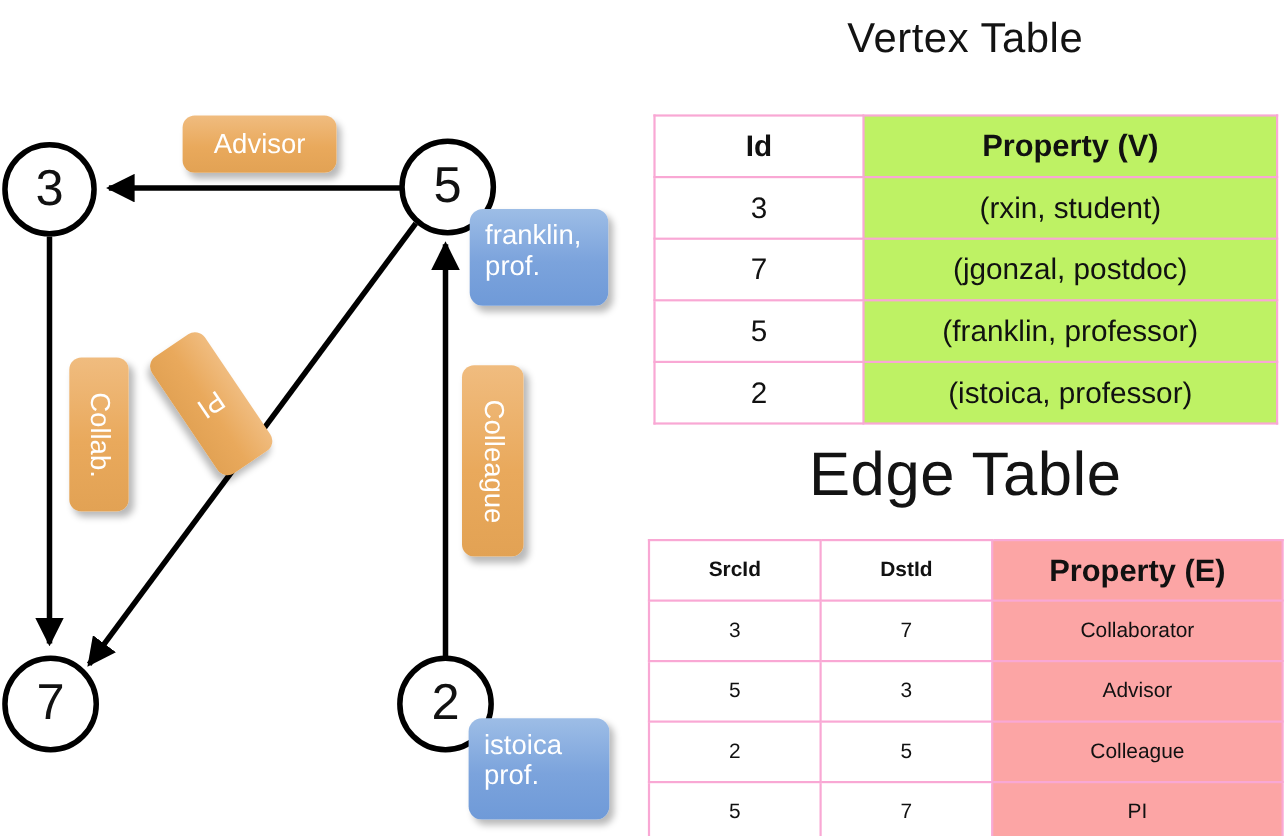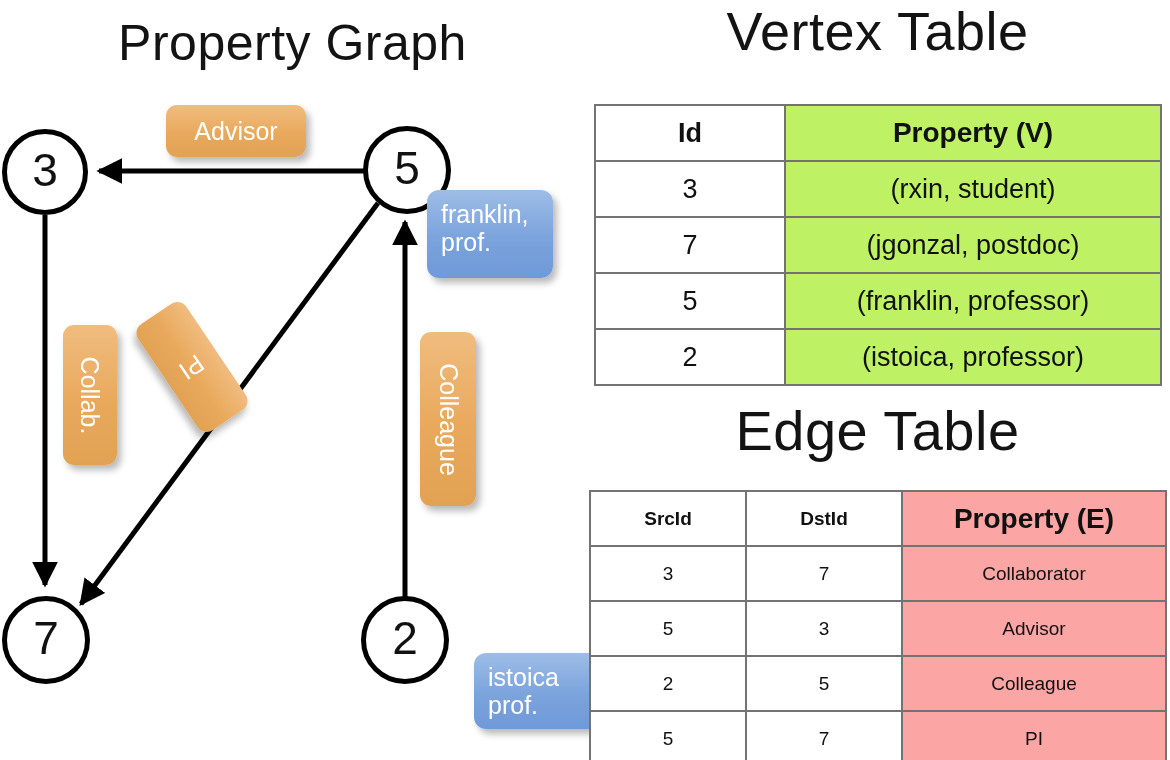--- a/index.html
+++ b/index.html
@@ -84,50 +84,49 @@
   .ebox.diag > span { display:block; }
 
   
   .tbl {
     position: absolute;
     border-collapse: collapse;
     table-layout: fixed;
     background: #fff;
   }
   .tbl td, .tbl th {
-    border: 2px solid #737373;
+    border: 2px solid #f9a8d4;
     text-align: center;
     font-family: "Liberation Sans", sans-serif;
     font-weight: 400;
     color: #111;
     padding: 0;
   }
   .tbl th { font-weight: 700; }
 
-  #vertex-title { left: 585px; top: 0; width: 585px; font-size: 54px; }
+  #vertex-title { left: 585px; top: 14px; width: 585px; font-size: 38px; }
   #edge-title   { left: 585px; top: 398px; width: 585px; font-size: 56px; }
 
   #vertex-table { left: 594px; top: 104px; width: 568px; }
   #vertex-table td, #vertex-table th { height: 54px; font-size: 27px; }
   #vertex-table .c-id   { width: 188px; background:#ffffff; }
   #vertex-table .c-prop { background:#bef264; }
   #vertex-table th.c-prop { font-size: 28px; }
 
   #edge-table { left: 589px; top: 490px; width: 578px; }
   #edge-table td, #edge-table th { height: 53px; font-size: 19px; }
   #edge-table .c-src, #edge-table .c-dst { width: 154px; background:#ffffff; }
   #edge-table .c-eprop { background:#fca5a5; }
   #edge-table th.c-eprop { font-size: 28px; }
 </style>
 </head>
 <body>
 
 <div id="graph-panel">
 
-  <div class="panel-title" id="graph-title">Property Graph</div>
 
   <svg class="edges" viewBox="0 0 585 760" xmlns="http://www.w3.org/2000/svg">
     <defs>
       <marker id="arrow" viewBox="0 0 10 10" refX="9" refY="5" markerWidth="5.2" markerHeight="5.2" orient="auto-start-reverse">
         <path d="M 0 0 L 10 5 L 0 10 z" fill="#000"></path>
       </marker>
     </defs>
 
     <line x1="365" y1="171" x2="99" y2="171" stroke="#000" stroke-width="5" marker-end="url(#arrow)"></line>
 
@@ -148,21 +147,21 @@
     <span>7</span>
   </div>
   <div class="node" style="left:361px; top:596px; width:88px; height:88px;">
     <span>2</span>
   </div>
 
   <div class="vbox" style="left:427px; top:190px; width:126px; height:88px;">
     <div>franklin,</div>
     <div>prof.</div>
   </div>
-  <div class="vbox" style="left:426px; top:653px; width:128px; height:76px;margin-left:48px;">
+  <div class="vbox" style="left:426px; top:653px; width:128px; height:92px;">
     <div>istoica</div>
     <div>prof.</div>
   </div>
 
   <div class="ebox" style="left:166px; top:105px; width:140px; height:52px;">
     <span>Advisor</span>
   </div>
 
   <div class="ebox vert" style="left:63px; top:325px; width:54px; height:140px;">
     <span>Collab.</span>

